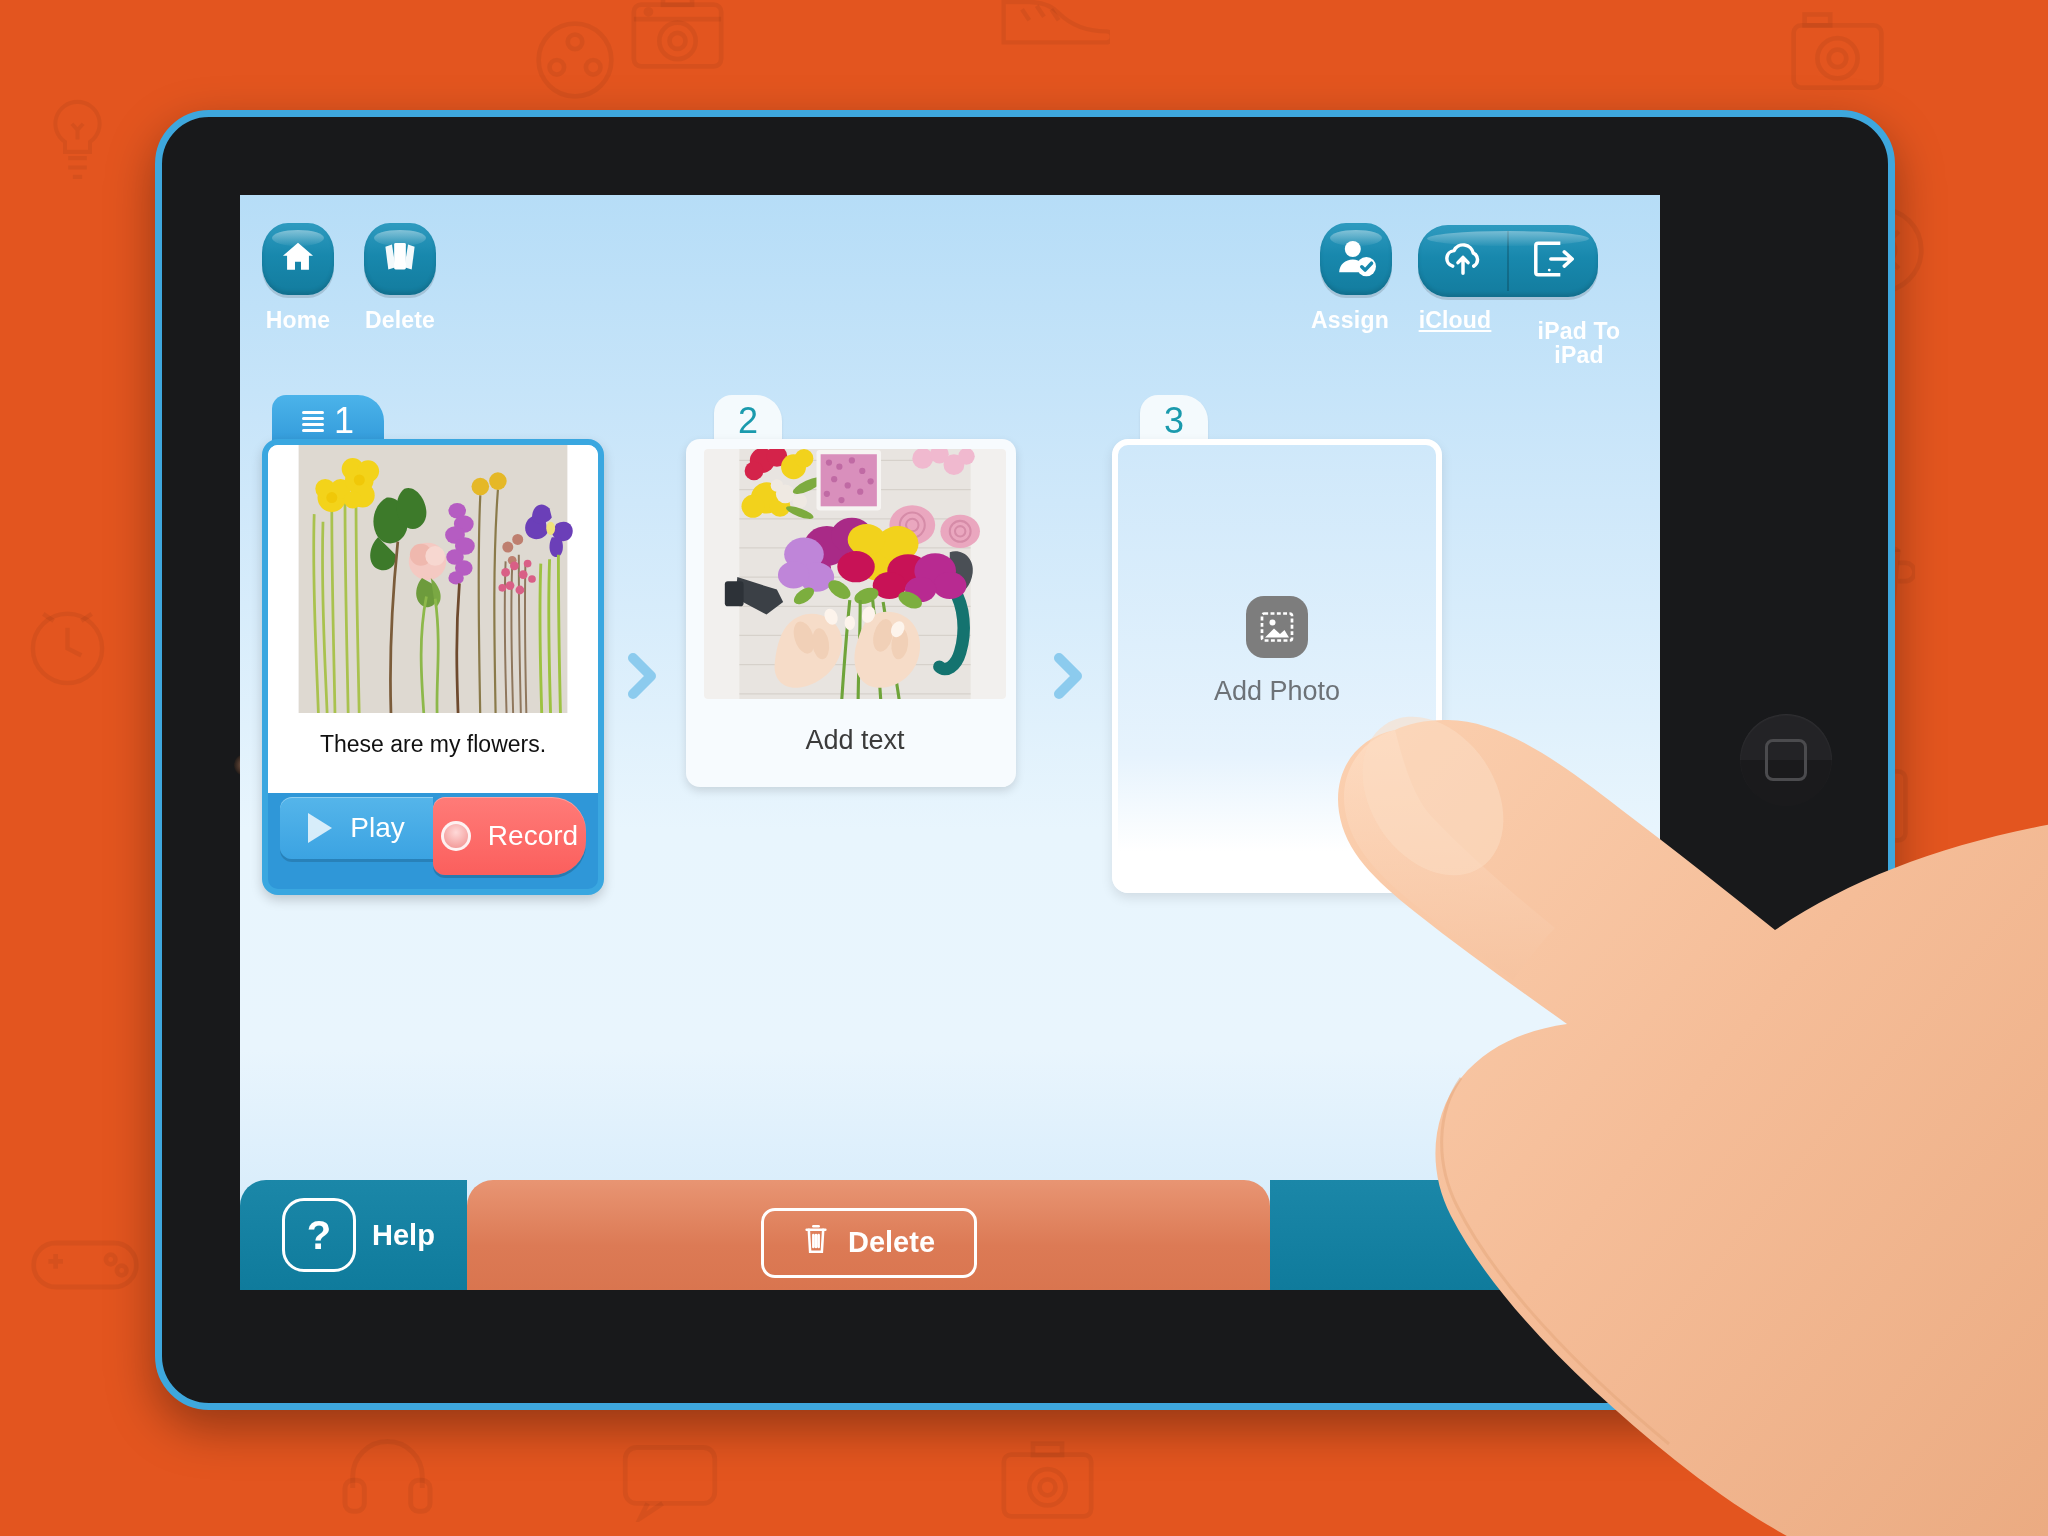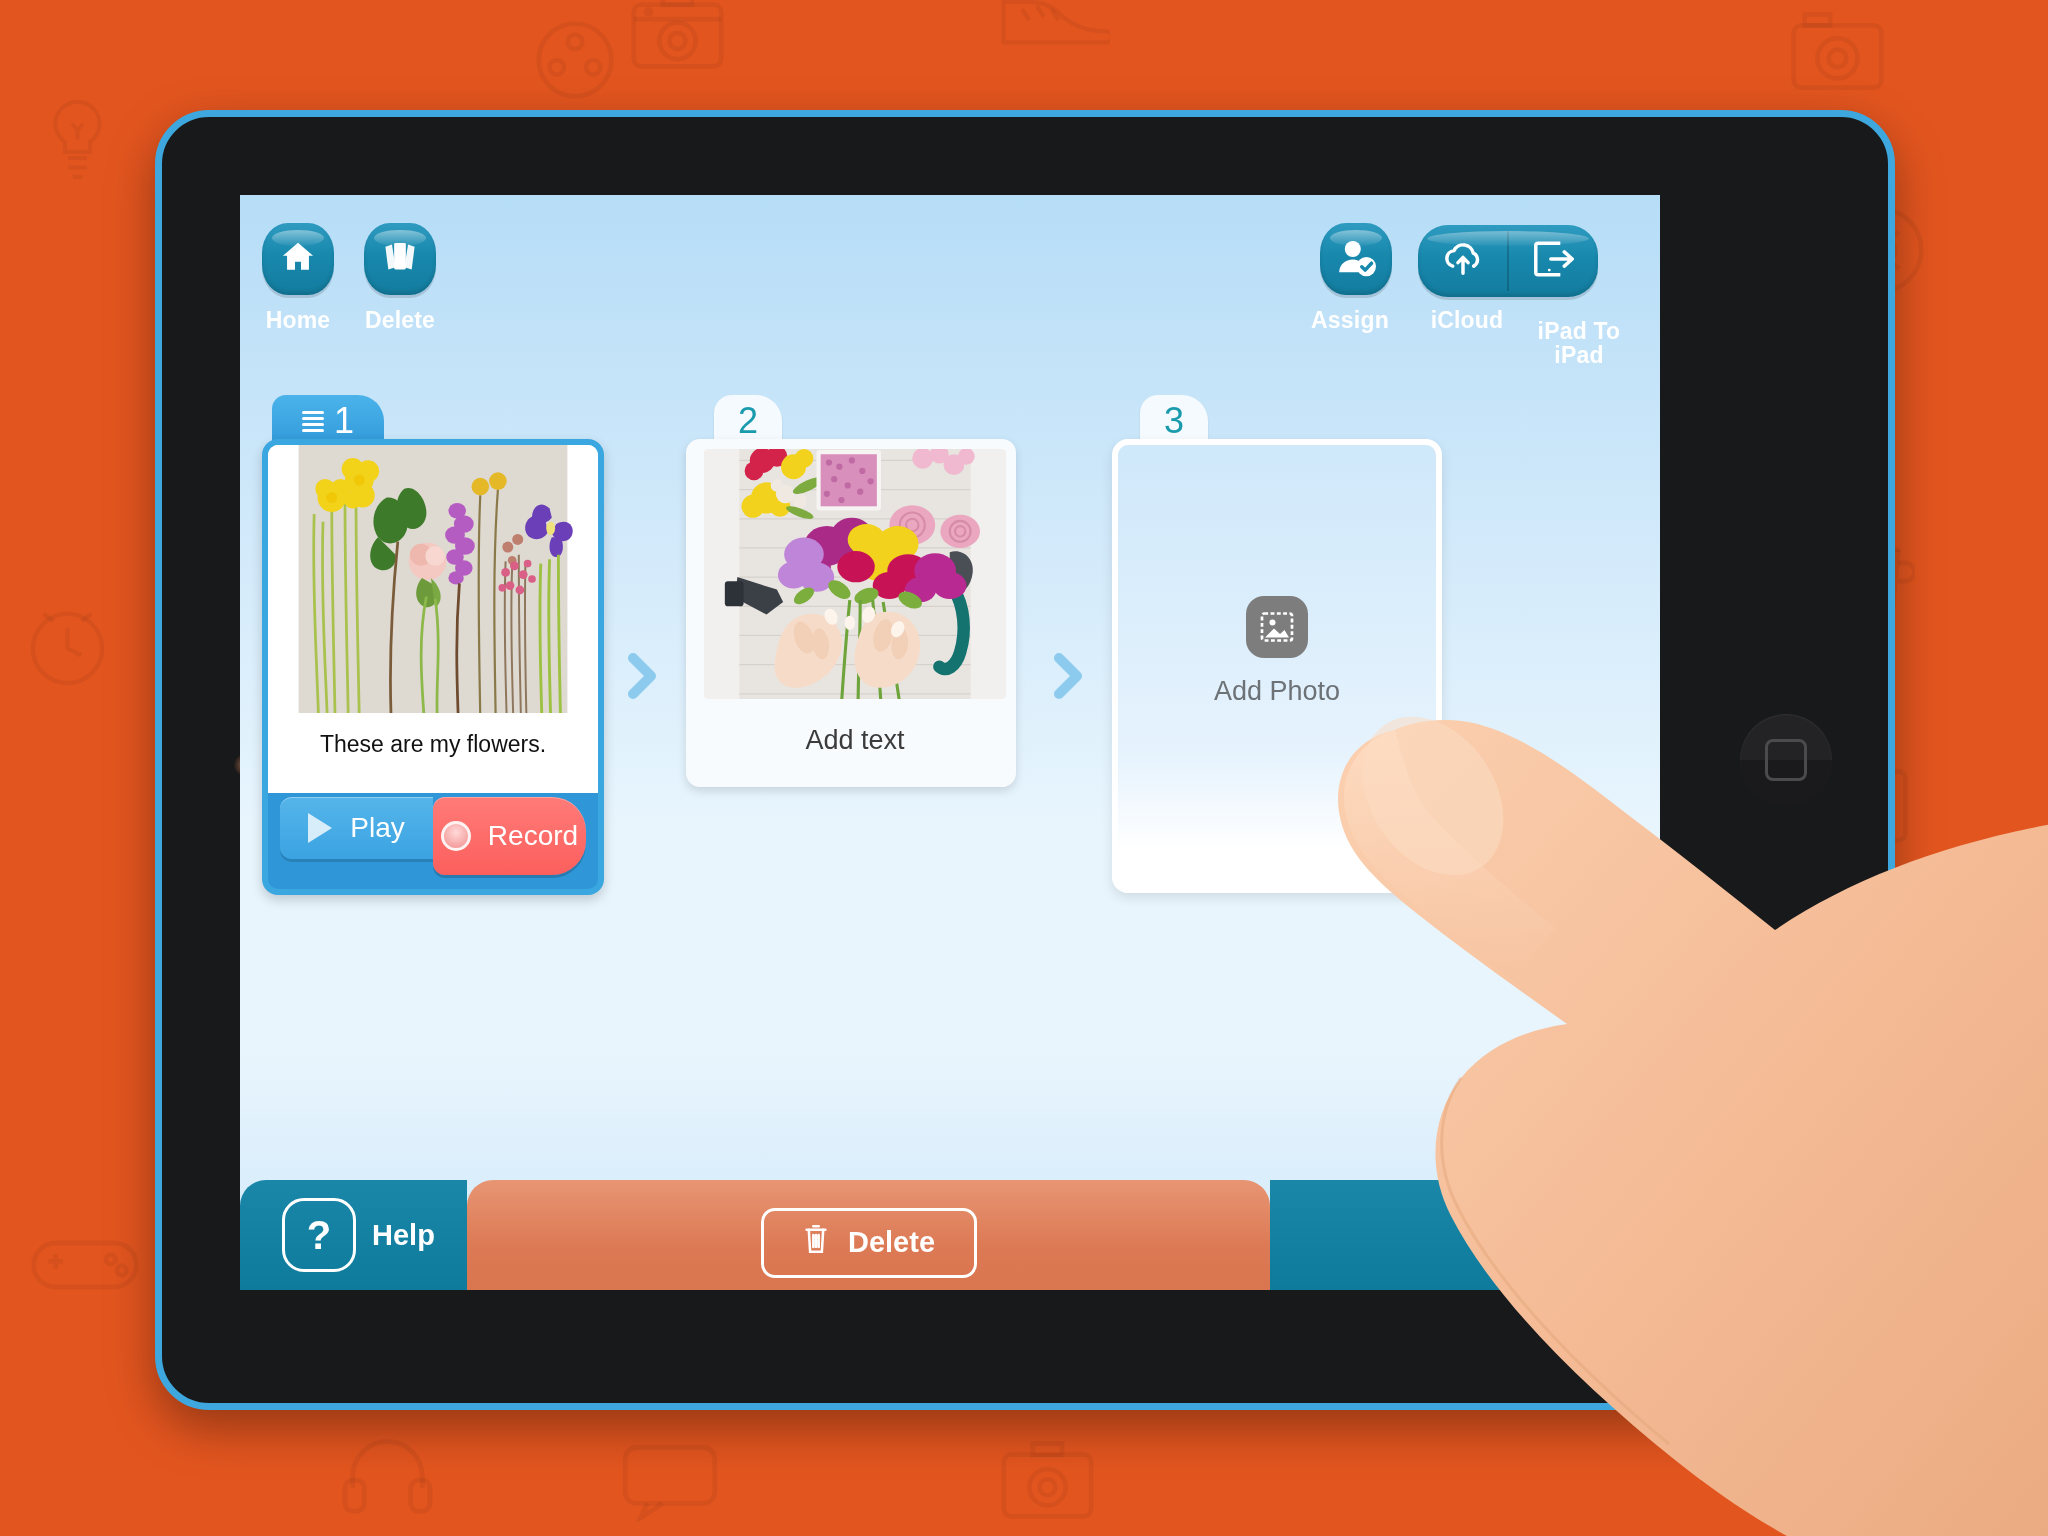--- a/index.html
+++ b/index.html
@@ -425,21 +425,21 @@
         <div class="half">
           <span>
             <svg width="46" height="38" viewBox="0 0 28 24" fill="none" stroke="#fff" stroke-width="2.2" stroke-linejoin="round">
               <path d="M18 2H4a1.5 1.5 0 0 0-1.5 1.5v17A1.5 1.5 0 0 0 4 22h14"></path>
               <circle cx="11" cy="19" r=".9" fill="#fff" stroke="none"></circle>
               <path d="M12 12h13M20.5 7.5L25.5 12l-5 4.5" stroke-linecap="round"></path>
             </svg>
           </span>
         </div>
       </div>
-      <div class="navlabel" style="right:133px;top:112px;width:120px;">iCloud</div>
+      <div class="navlabel" style="right:145px;top:112px;width:120px;text-decoration:underline;">iCloud</div>
       <div class="navlabel" style="right:22px;top:124px;width:118px;line-height:1.05;">iPad To iPad</div>
     </div>
 
     <div id="cards">
 
       <div class="card-wrap" style="left:22px;">
         <div class="tab tab-1">
           <span class="listicon">
               <i></i>
               <i></i>

